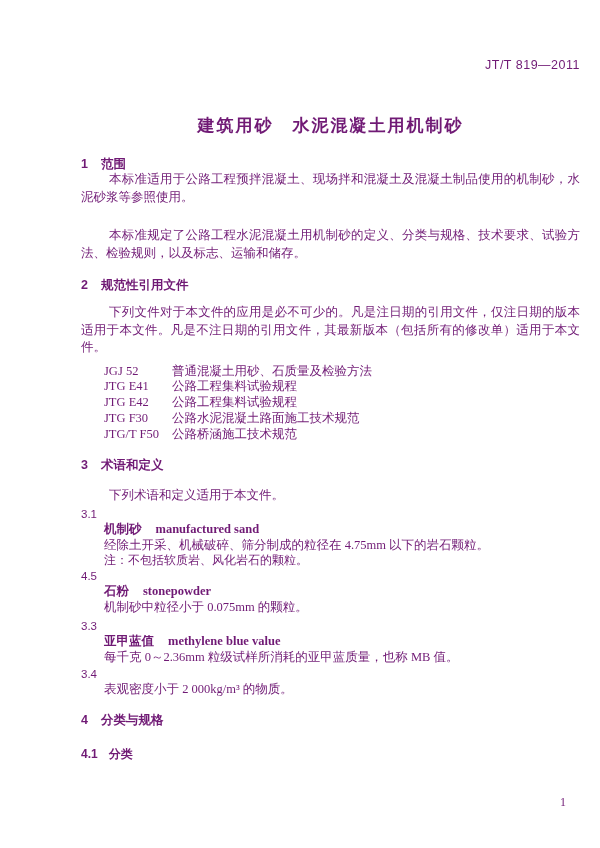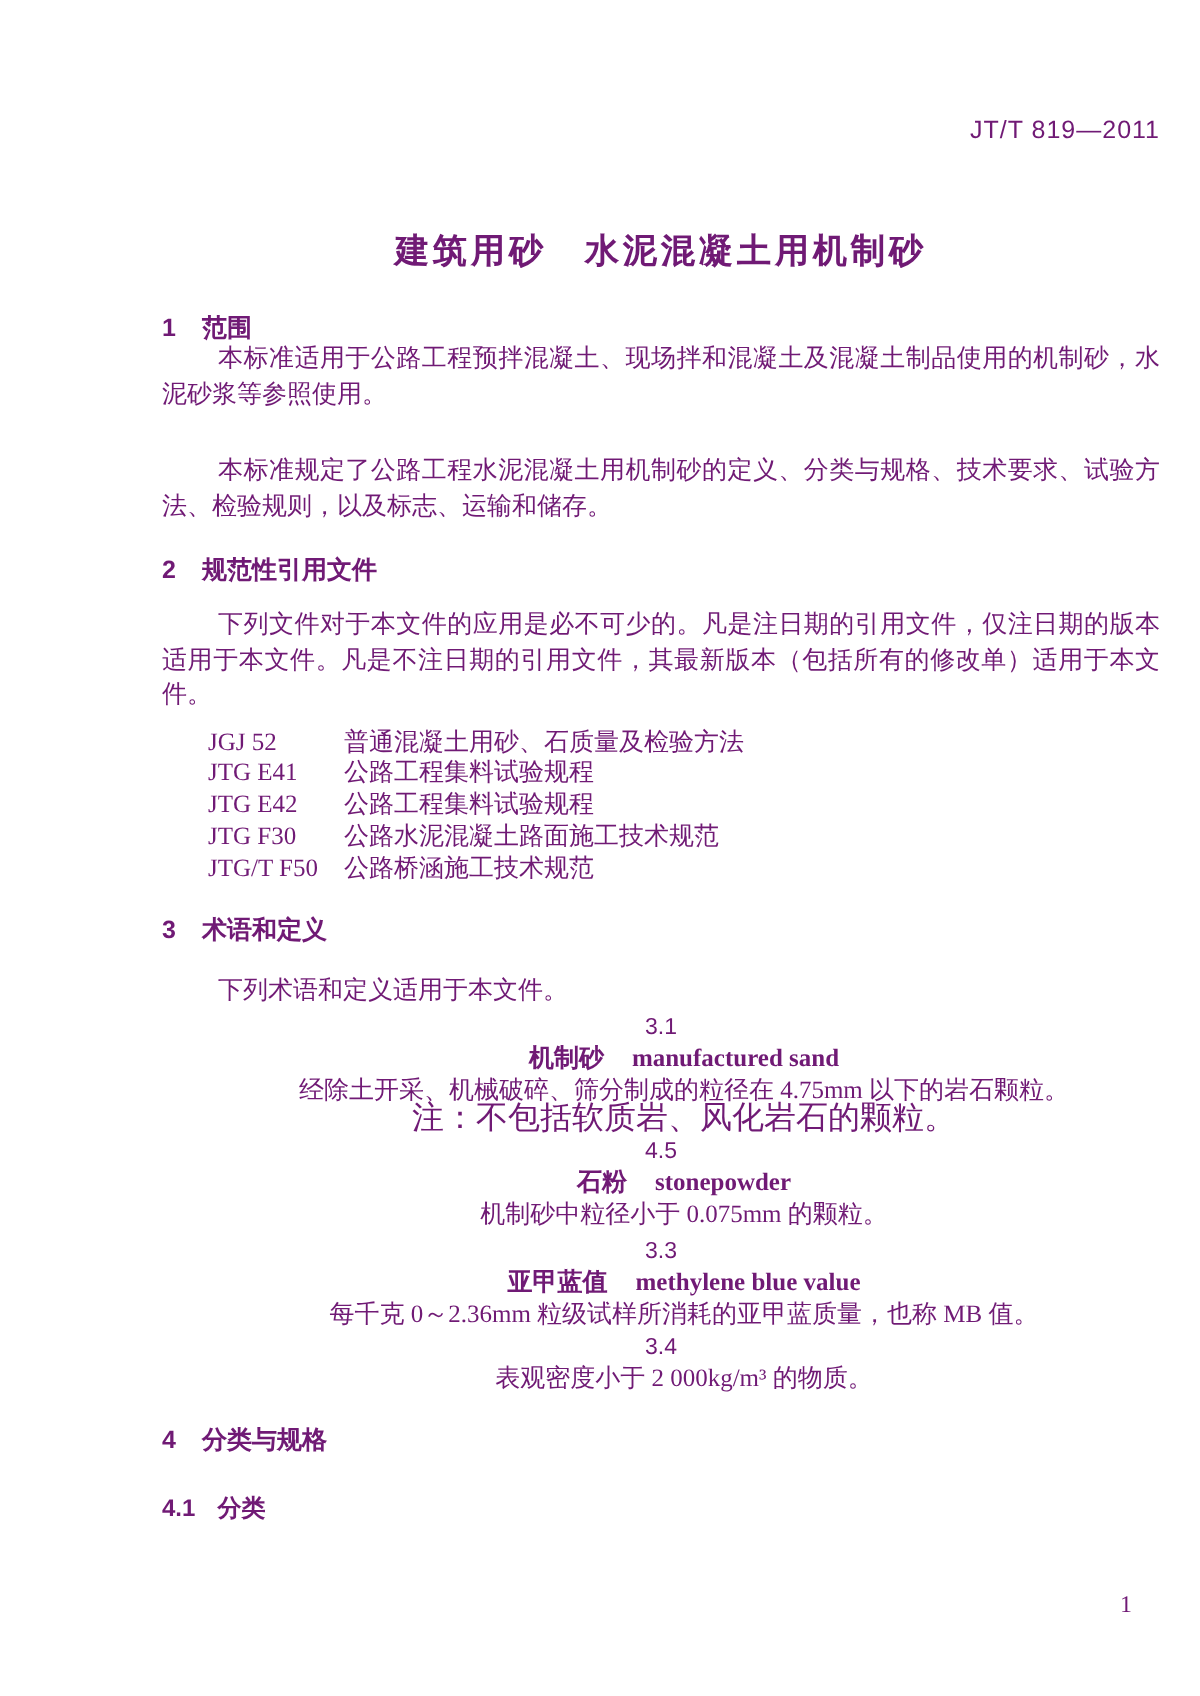--- a/index.html
+++ b/index.html
@@ -65,21 +65,21 @@
   .ref-list { margin-top: 7px; }
   .ref-row {
     display: flex;
     padding-left: 23px;
     font-size: 12.5px;
     line-height: 15.8px;
   }
   .ref-code { width: 68px; flex: 0 0 68px; }
   .ref-title { flex: 1; }
   .terms-intro { margin-top: 15px; }
-  .def-block { margin-top: 2px; text-align: center; }
+  .def-block { margin-top: 2px; }
   .def-gap { margin-top: 4px; }
   .def-num {
     font-size: 11.5px;
     line-height: 14px;
     font-family: "Liberation Sans", sans-serif;
   }
   .def-term {
     padding-left: 23px;
     font-size: 12.5px;
     line-height: 16px;
@@ -87,21 +87,21 @@
   }
   .def-term .term-cn { font-family: "Liberation Sans", sans-serif; }
   .def-term .term-en { margin-left: 14px; }
   .def-text {
     padding-left: 23px;
     font-size: 12.5px;
     line-height: 16px;
   }
   .def-note {
     padding-left: 23px;
-    font-size: 16px;
+    font-size: 12px;
     line-height: 14px;
   }
   .h4-gap { margin-top: 17px; }
   .final-para { margin-top: 10px; }
   .page-number {
     position: absolute;
     top: 795px;
     right: 58px;
     font-size: 12px;
     line-height: 14px;

